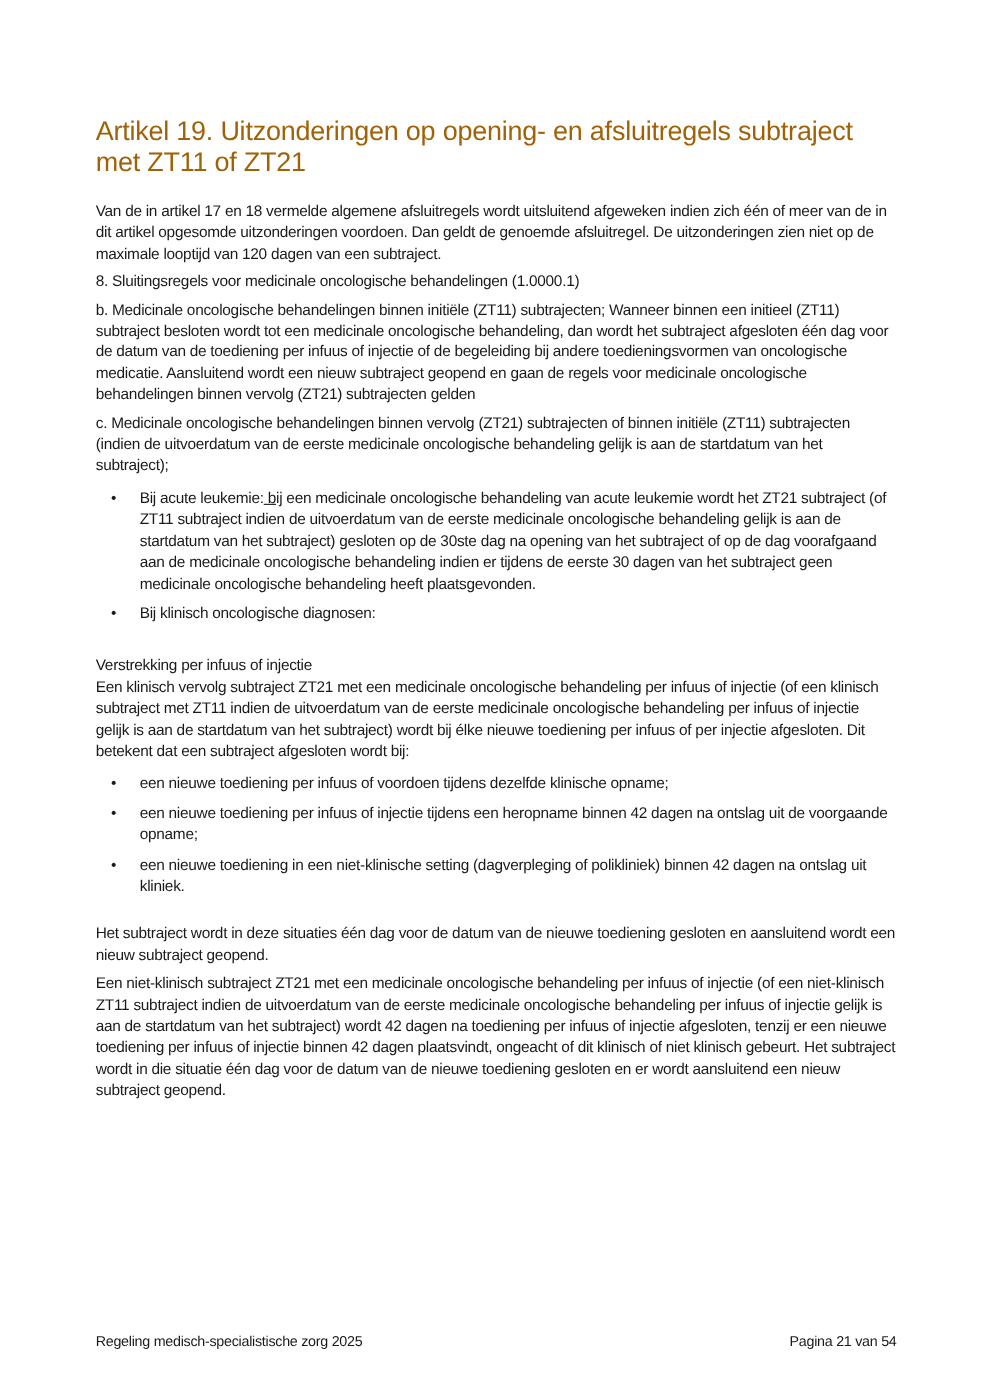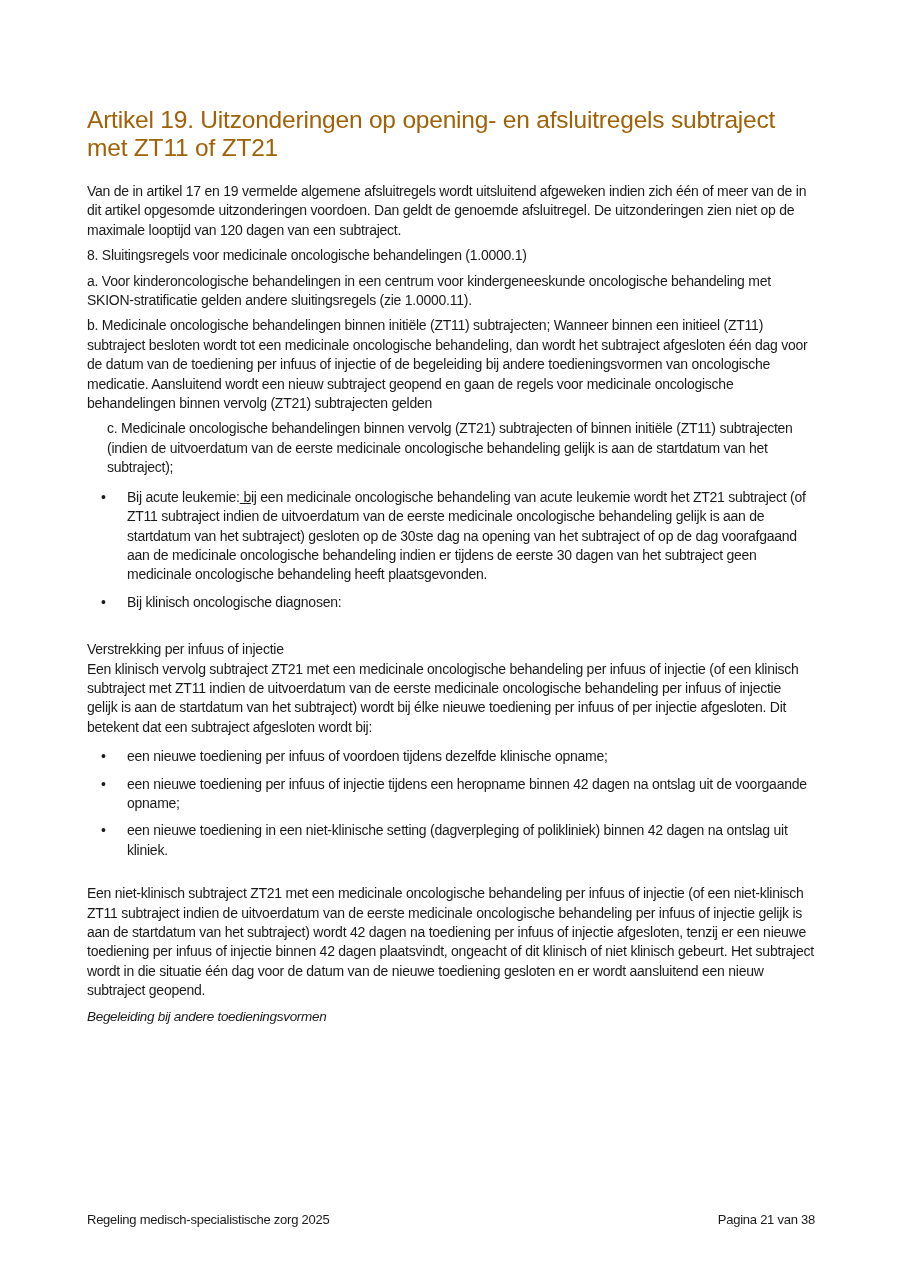--- a/index.html
+++ b/index.html
@@ -80,26 +80,25 @@
       color: #1a1a1a;
       align-items: center;
     }
   </style>
 </head>
 <body>
 
 <div class="page">
   <h1>Artikel 19. Uitzonderingen op opening- en afsluitregels subtraject met ZT11 of ZT21</h1>
 
-  <p>Van de in artikel 17 en 19 vermelde algemene afsluitregels wordt uitsluitend afgeweken indien zich één of meer van de in dit artikel opgesomde uitzonderingen voordoen. Dan geldt de genoemde afsluitregel. De uitzonderingen zien niet op de maximale looptijd van 120 dagen van een subtraject.</p>
+  <p>Van de in artikel 17 en 18 vermelde algemene afsluitregels wordt uitsluitend afgeweken indien zich één of meer van de in dit artikel opgesomde uitzonderingen voordoen. Dan geldt de genoemde afsluitregel. De uitzonderingen zien niet op de maximale looptijd van 120 dagen van een subtraject.</p>
 
   <p>8. Sluitingsregels voor medicinale oncologische behandelingen (1.0000.1)</p>
-  <p>a. Voor kinderoncologische behandelingen in een centrum voor kindergeneeskunde oncologische behandeling met SKION-stratificatie gelden andere sluitingsregels (zie 1.0000.11).</p>
   <p>b. Medicinale oncologische behandelingen binnen initiële (ZT11) subtrajecten; Wanneer binnen een initieel (ZT11) subtraject besloten wordt tot een medicinale oncologische behandeling, dan wordt het subtraject afgesloten één dag voor de datum van de toediening per infuus of injectie of de begeleiding bij andere toedieningsvormen van oncologische medicatie. Aansluitend wordt een nieuw subtraject geopend en gaan de regels voor medicinale oncologische behandelingen binnen vervolg (ZT21) subtrajecten gelden</p>
-  <p style="margin-bottom:10px;margin-left:20px;">c. Medicinale oncologische behandelingen binnen vervolg (ZT21) subtrajecten of binnen initiële (ZT11) subtrajecten (indien de uitvoerdatum van de eerste medicinale oncologische behandeling gelijk is aan de startdatum van het subtraject);</p>
+  <p style="margin-bottom:10px;">c. Medicinale oncologische behandelingen binnen vervolg (ZT21) subtrajecten of binnen initiële (ZT11) subtrajecten (indien de uitvoerdatum van de eerste medicinale oncologische behandeling gelijk is aan de startdatum van het subtraject);</p>
 
   <ul class="bullets">
     <li>
       <span class="bullet">•</span>
       <span>Bij acute leukemie:</span><span class="u"> b</span><span>ij een medicinale oncologische behandeling van acute leukemie wordt het ZT21 subtraject (of ZT11 subtraject indien de uitvoerdatum van de eerste medicinale oncologische behandeling gelijk is aan de startdatum van het subtraject) gesloten op de 30ste dag na opening van het subtraject of op de dag voorafgaand aan de medicinale oncologische behandeling indien er tijdens de eerste 30 dagen van het subtraject geen medicinale oncologische behandeling heeft plaatsgevonden.</span>
     </li>
     <li>
       <span class="bullet">•</span>
       <span>Bij klinisch oncologische diagnosen:</span>
     </li>
@@ -120,21 +119,21 @@
       <span>een nieuwe toediening per infuus of injectie tijdens een heropname binnen 42 dagen na ontslag uit de voorgaande opname;</span>
     </li>
     <li>
       <span class="bullet">•</span>
       <span>een nieuwe toediening in een niet-klinische setting (dagverpleging of polikliniek) binnen 42 dagen na ontslag uit kliniek.</span>
     </li>
   </ul>
 
   <div class="gap-md"></div>
 
+  <p>Het subtraject wordt in deze situaties één dag voor de datum van de nieuwe toediening gesloten en aansluitend wordt een nieuw subtraject geopend.</p>
   <p>Een niet-klinisch subtraject ZT21 met een medicinale oncologische behandeling per infuus of injectie (of een niet-klinisch ZT11 subtraject indien de uitvoerdatum van de eerste medicinale oncologische behandeling per infuus of injectie gelijk is aan de startdatum van het subtraject) wordt 42 dagen na toediening per infuus of injectie afgesloten, tenzij er een nieuwe toediening per infuus of injectie binnen 42 dagen plaatsvindt, ongeacht of dit klinisch of niet klinisch gebeurt. Het subtraject wordt in die situatie één dag voor de datum van de nieuwe toediening gesloten en er wordt aansluitend een nieuw subtraject geopend.</p>
 
-  <div class="italic-head">Begeleiding bij andere toedieningsvormen</div>
 </div>
 
 <div class="footer">
   <span>Regeling medisch-specialistische zorg 2025</span>
-  <span>Pagina 21 van 38</span>
+  <span>Pagina 21 van 54</span>
 </div>
 
 </body></html>

